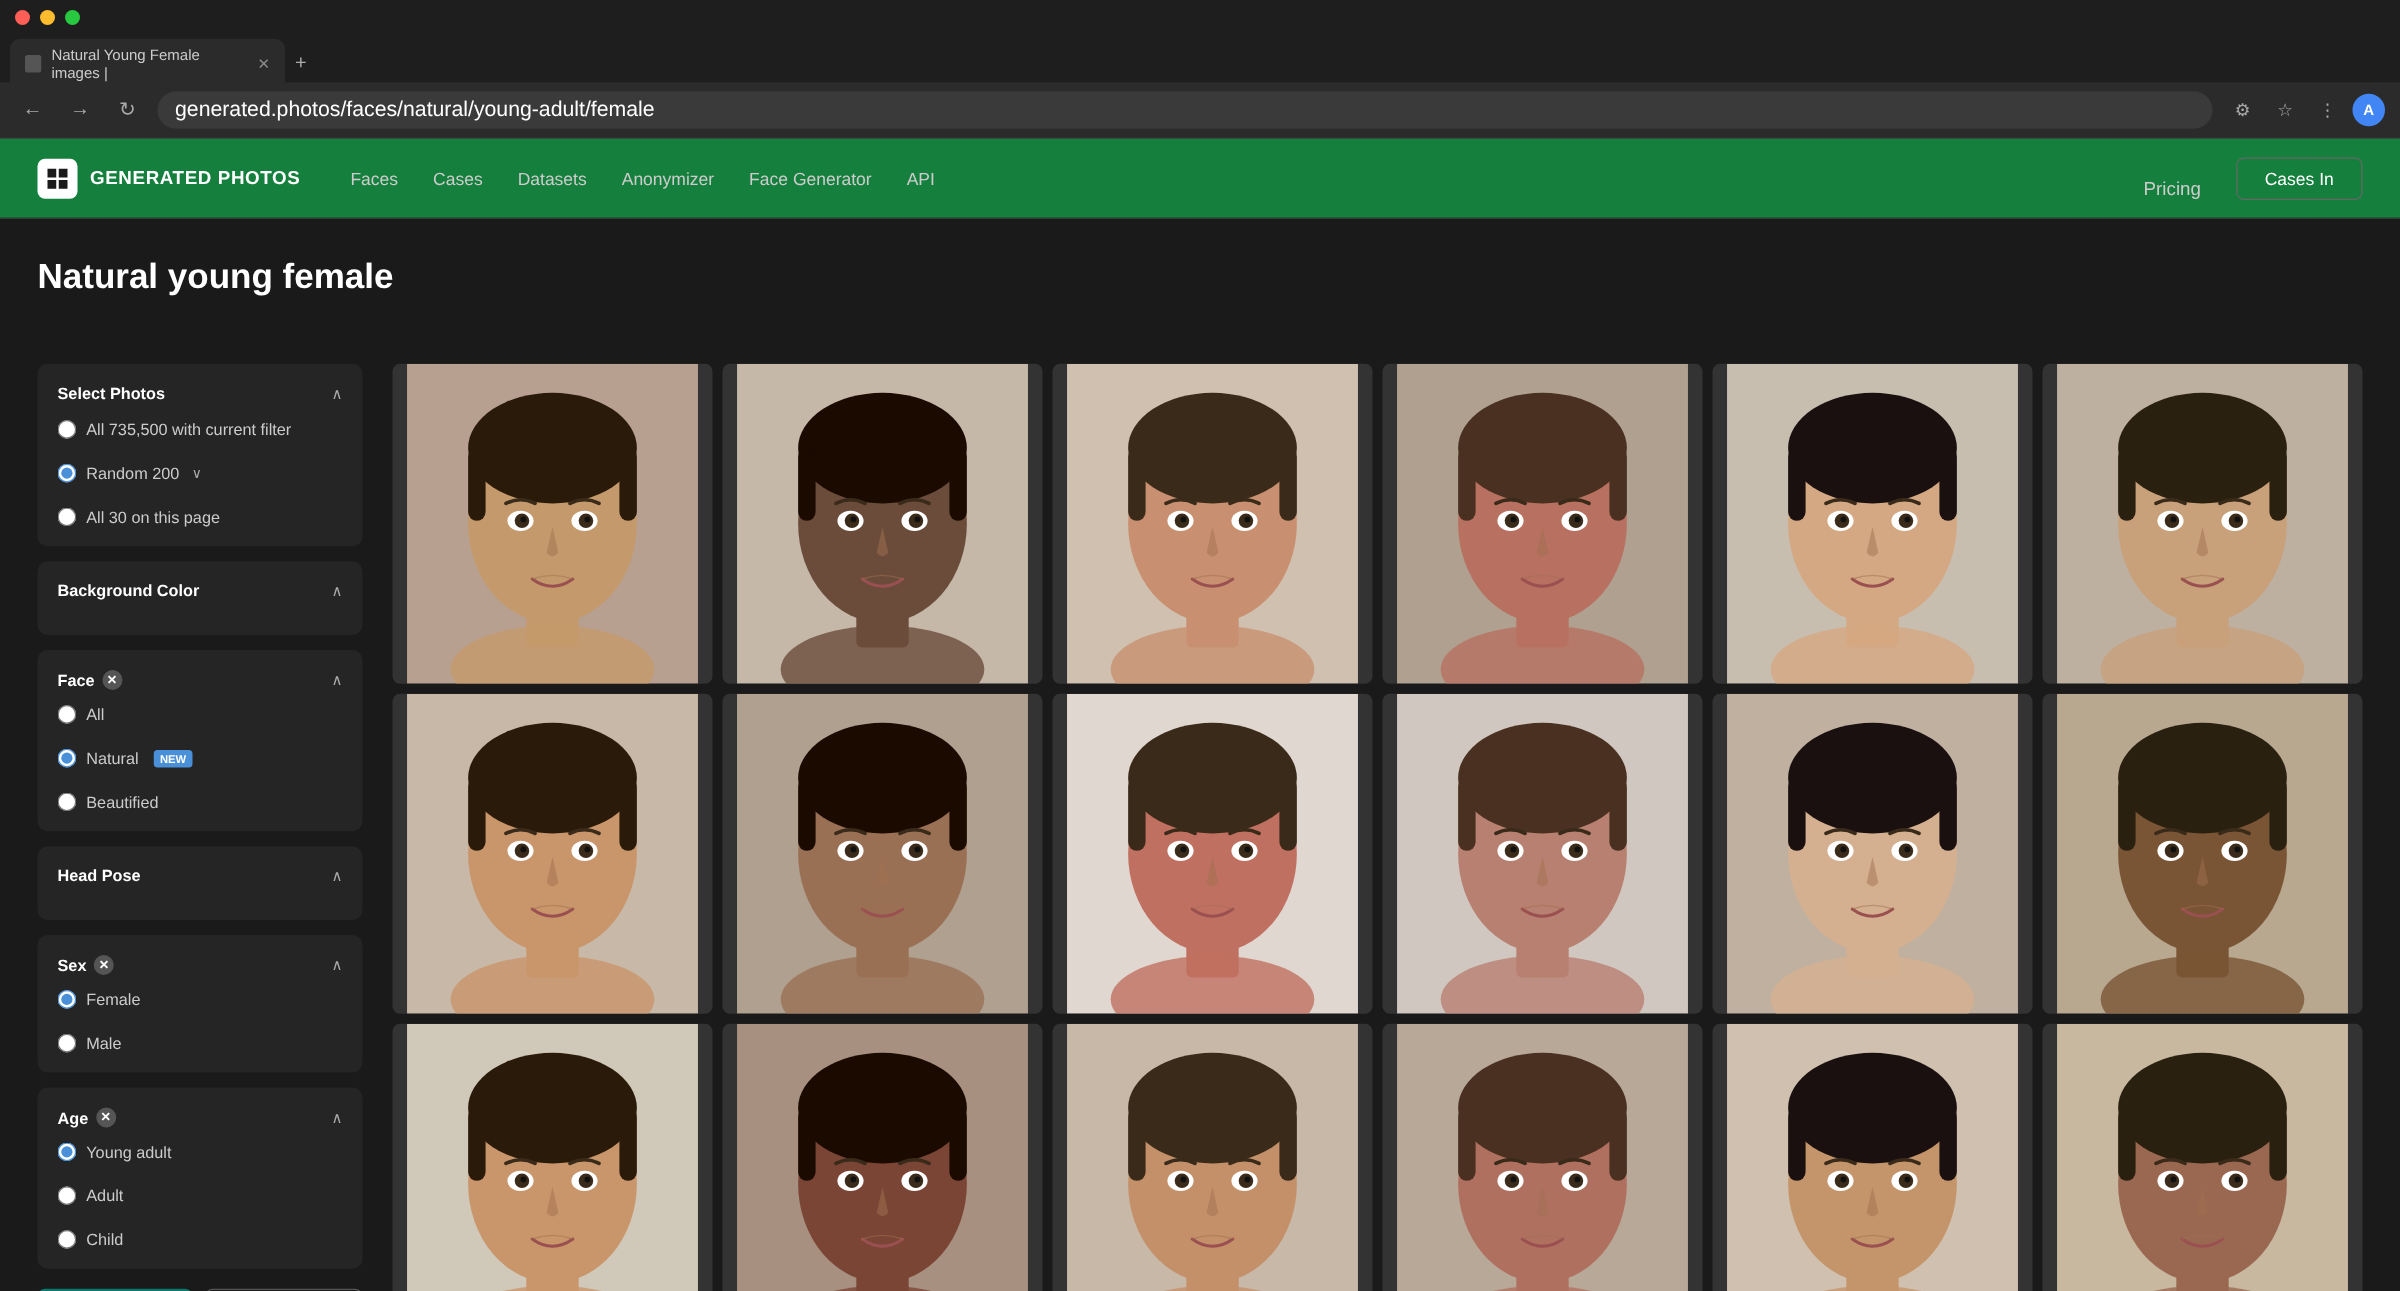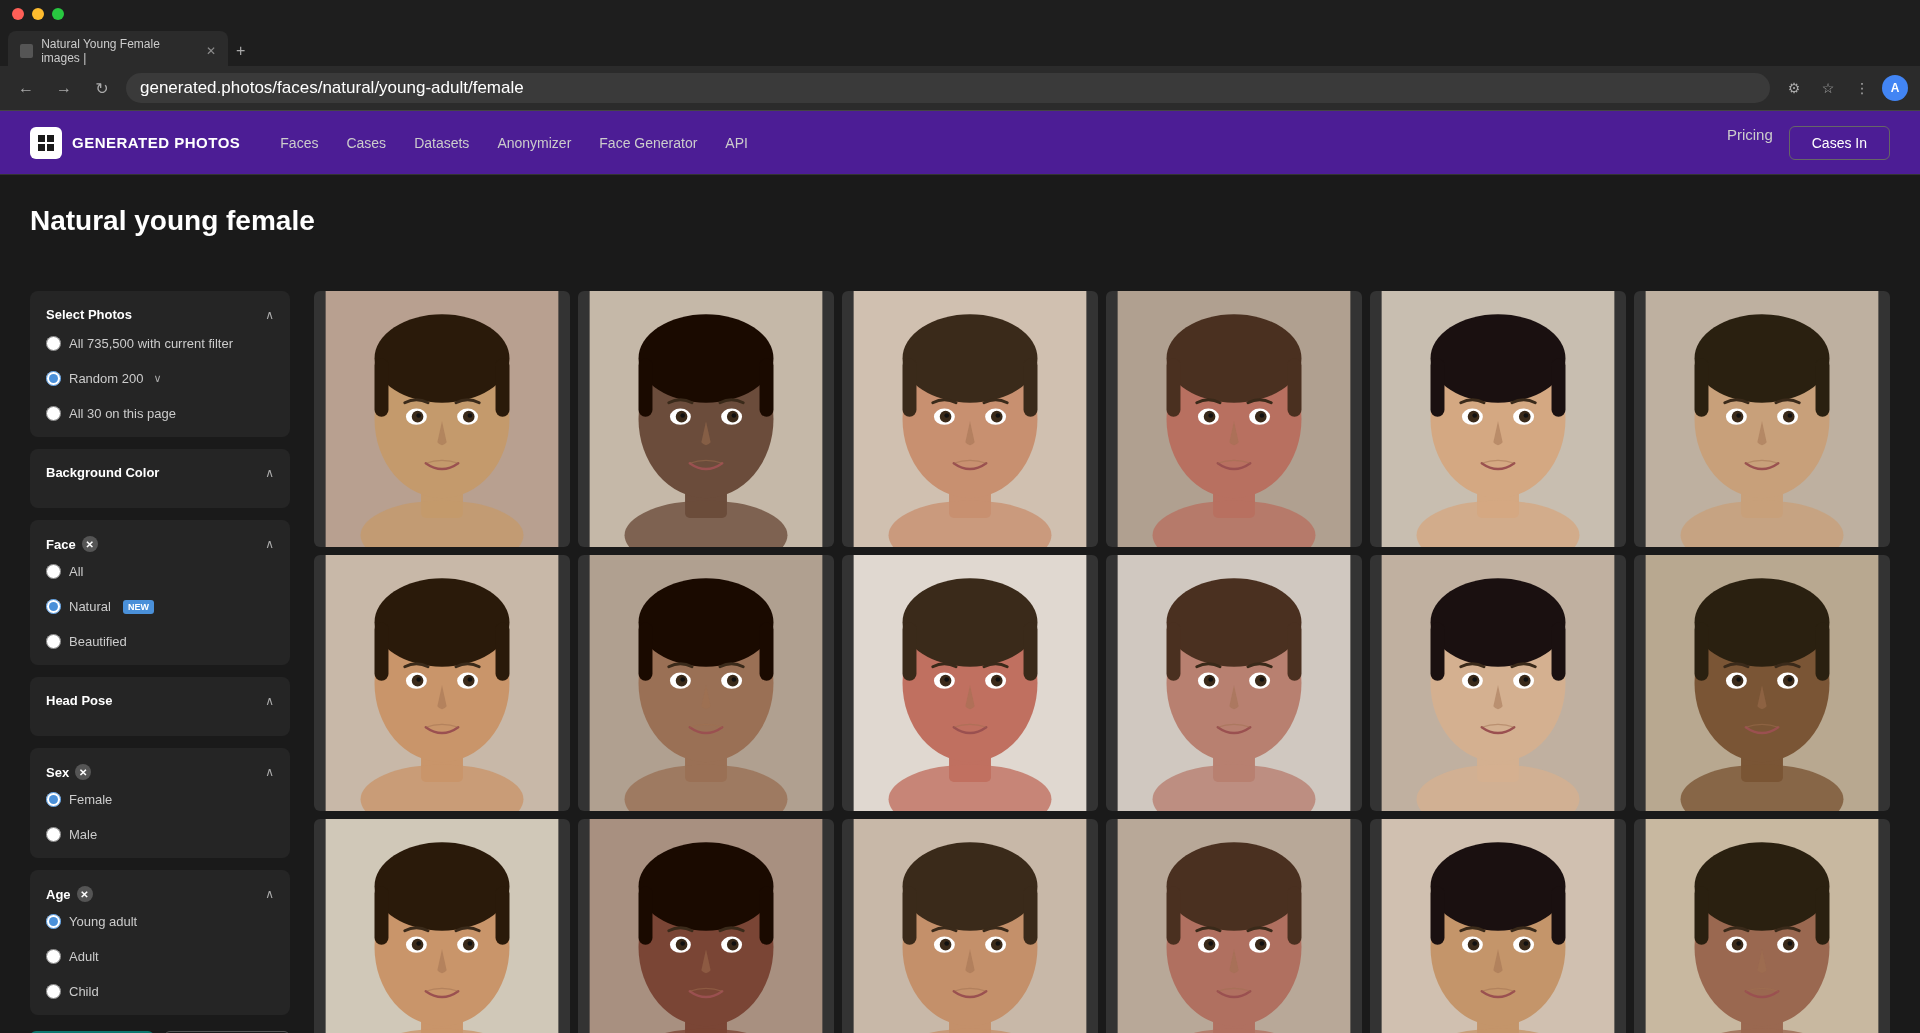--- a/index.html
+++ b/index.html
@@ -80,21 +80,21 @@
       background: #4285f4;
       color: white;
       border: none;
       cursor: pointer;
       font-size: 12px;
       font-weight: bold;
     }
 
     
     .main-nav {
-      background: #4c1d95;
+      background: #15803d;
       display: flex;
       align-items: center;
       padding: 0 30px;
       height: 64px;
       border-bottom: 1px solid #333;
     }
     .logo {
       display: flex;
       align-items: center;
       gap: 10px;
@@ -121,22 +121,22 @@
       list-style: none;
     }
     .nav-links a {
       color: #ccc;
       text-decoration: none;
       font-size: 14px;
     }
     .nav-right {
       margin-left: auto;
       display: flex;
-      align-items: flex-start;
-      gap: 16px;
+      align-items: flex-end;
+      gap: 28px;
     }
     .nav-pricing {
       color: #ccc;
       font-size: 15px;
       text-decoration: none;
     }
     .nav-signin {
       background: none;
       border: 1px solid #666;
       color: #fff;

